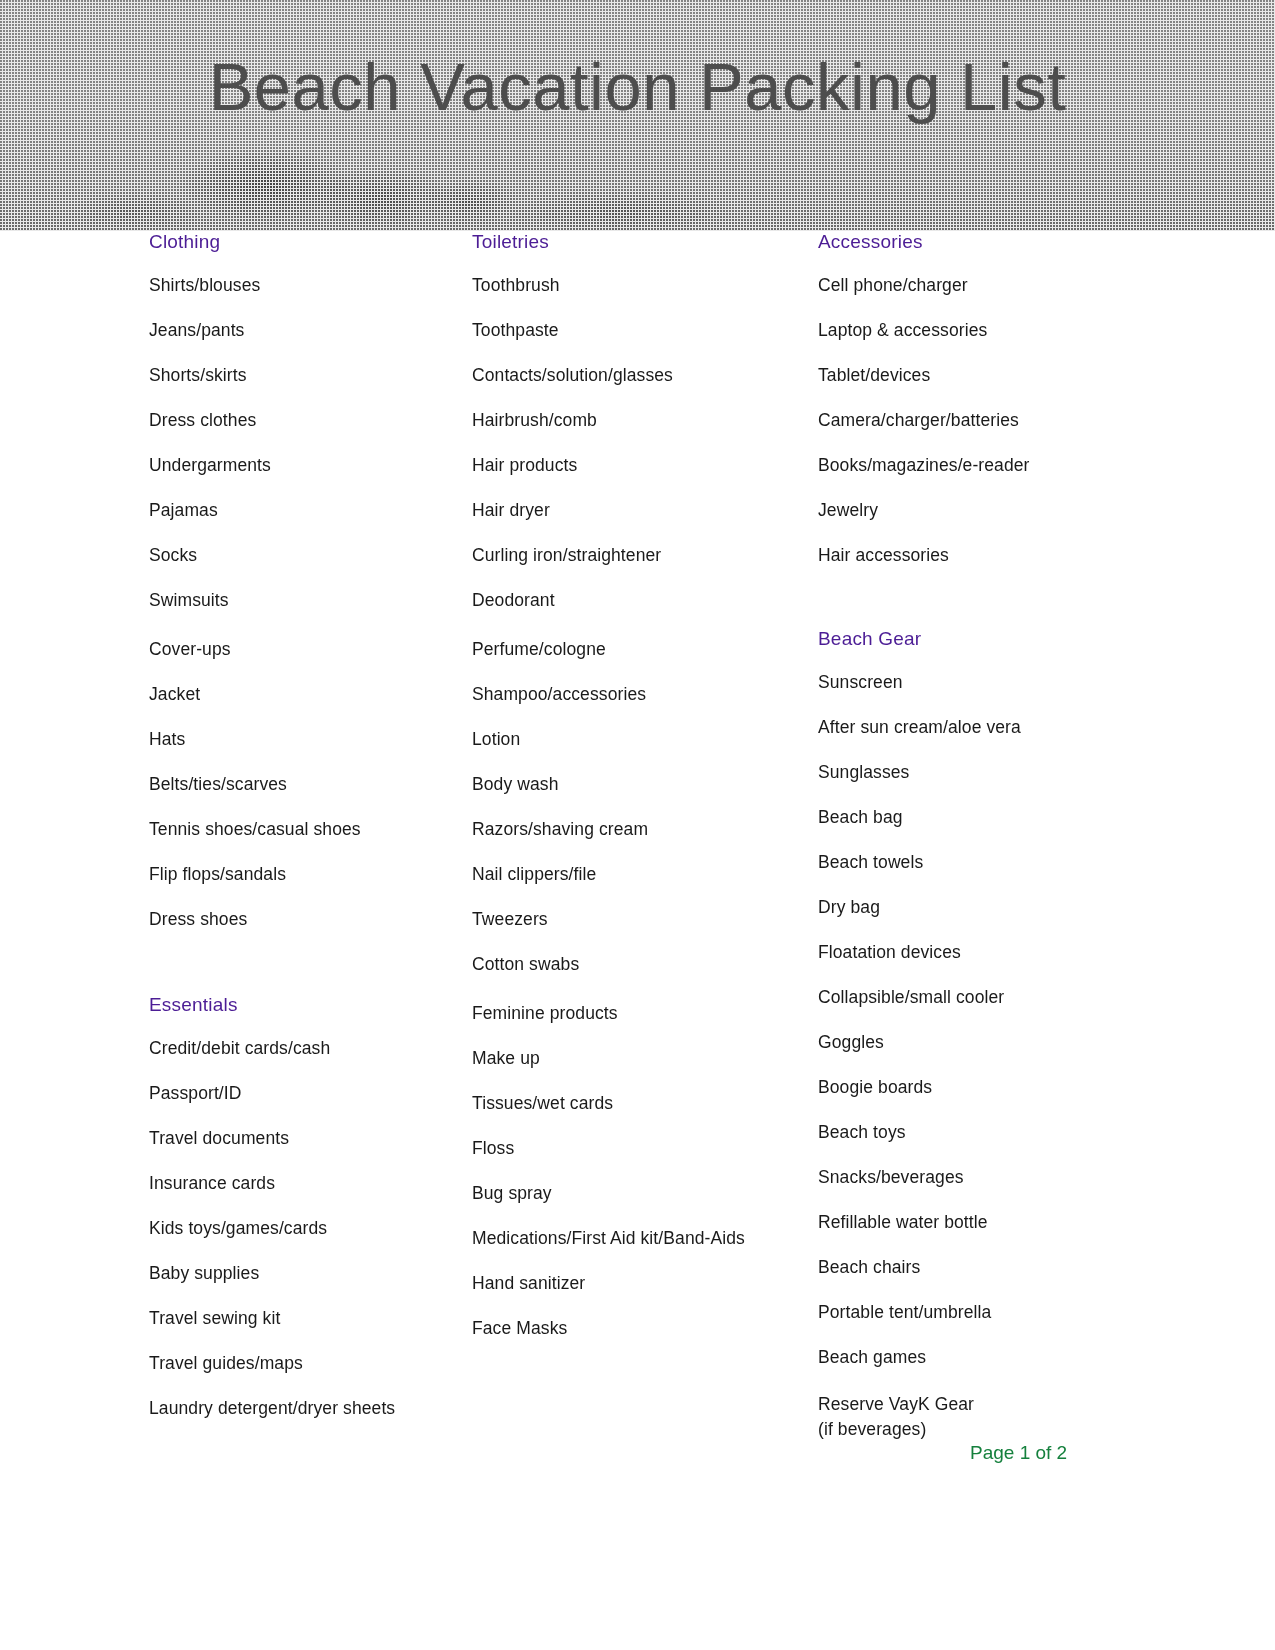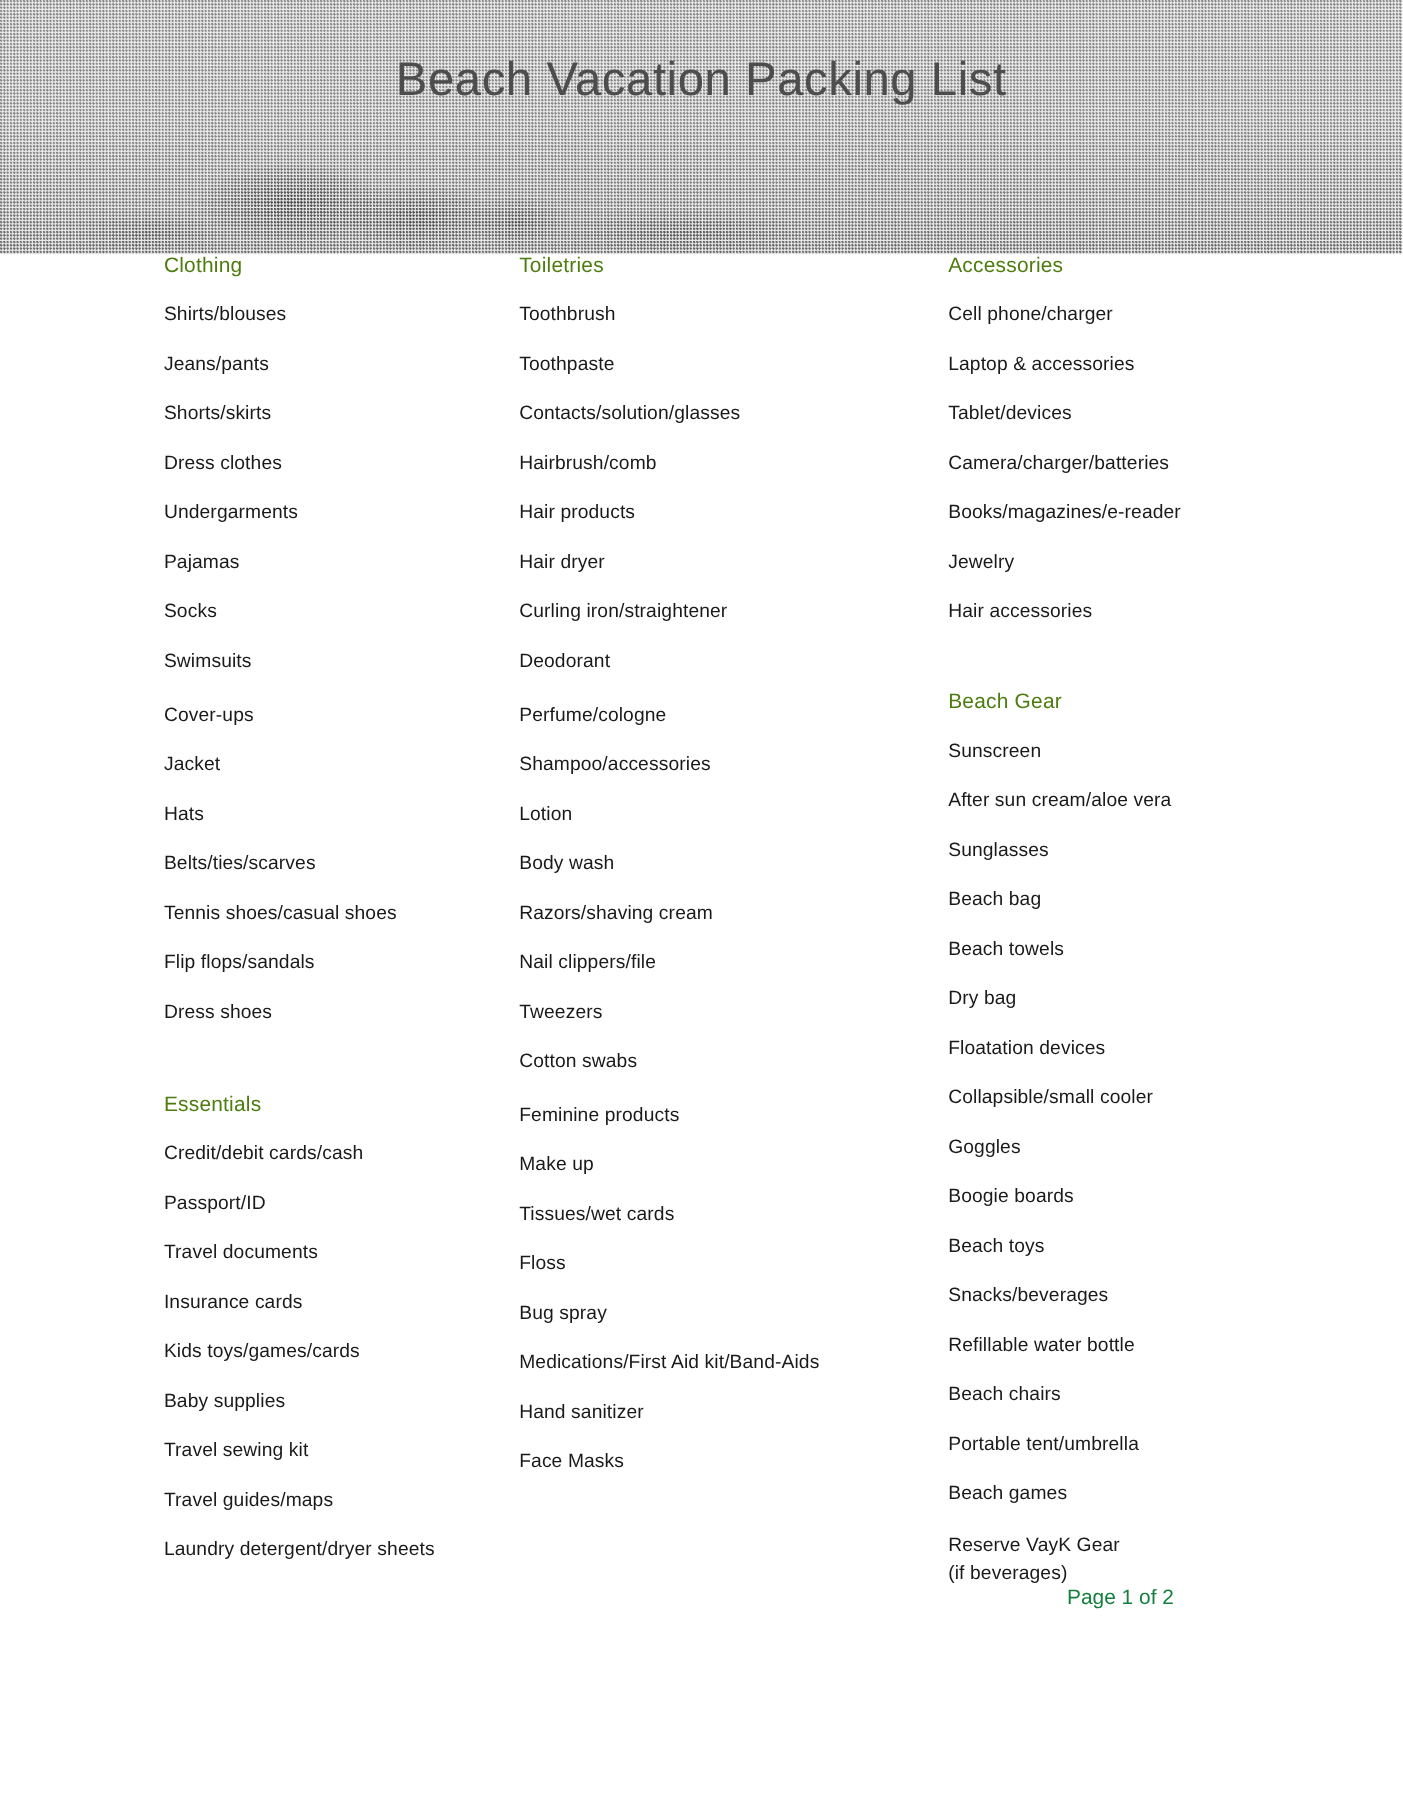--- a/index.html
+++ b/index.html
@@ -52,21 +52,21 @@
     -webkit-mask-size: 3px 3px;
     mask-image: radial-gradient(circle at 1px 1px, #000 0.95px, transparent 1.15px);
     mask-size: 3px 3px;
   }
   .banner-title {
     position: absolute;
     left: 0;
     top: 48px;
     width: 1275px;
     text-align: center;
-    font-size: 43px;
+    font-size: 67px;
     font-weight: 400;
     letter-spacing: 0.5px;
     color: #4d4d4d;
     white-space: nowrap;
   }
 
   
   .columns {
     position: absolute;
     left: 0;
@@ -75,26 +75,26 @@
     display: flex;
   }
 
   
   .colblock {
     position: absolute;
     top: 0;
   }
   .colblock.c1 { left: 149px; width: 300px; }
   .colblock.c2 { left: 472px; width: 320px; }
-  .colblock.c3 { left: 818px; width: 300px; margin-left: 44px; }
+  .colblock.c3 { left: 818px; width: 300px; }
 
   .section-head {
     font-size: 19px;
     font-weight: 400;
-    color: #4d7c0f;
+    color: #4c1d95;
     margin: 0;
     letter-spacing: 0.2px;
     
     text-shadow: 0.5px 0 0 rgba(255,255,255,0.55), -0.5px 0 0 rgba(255,255,255,0.55);
   }
   .item {
     font-size: 17.5px;
     font-weight: 400;
     color: #1a1a1a;
     margin: 0;

